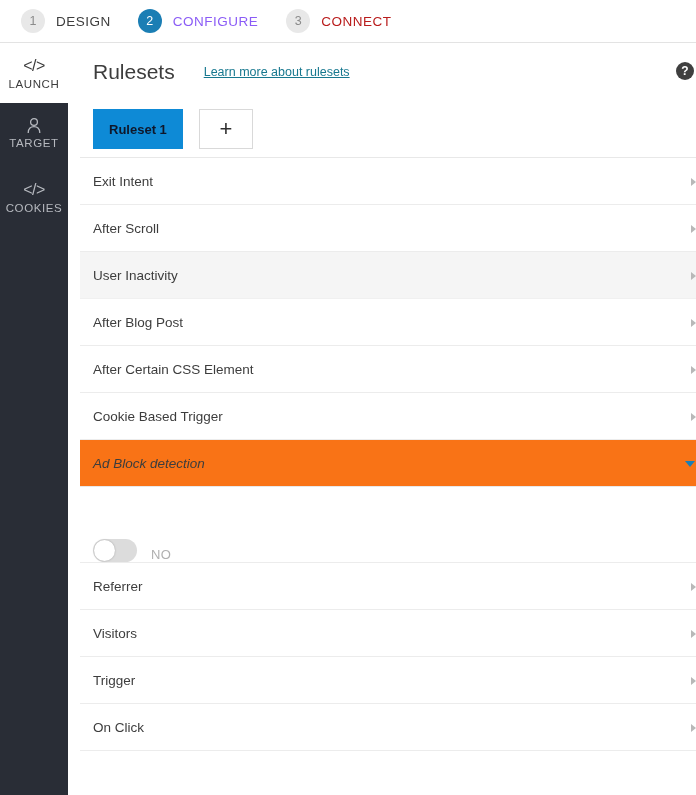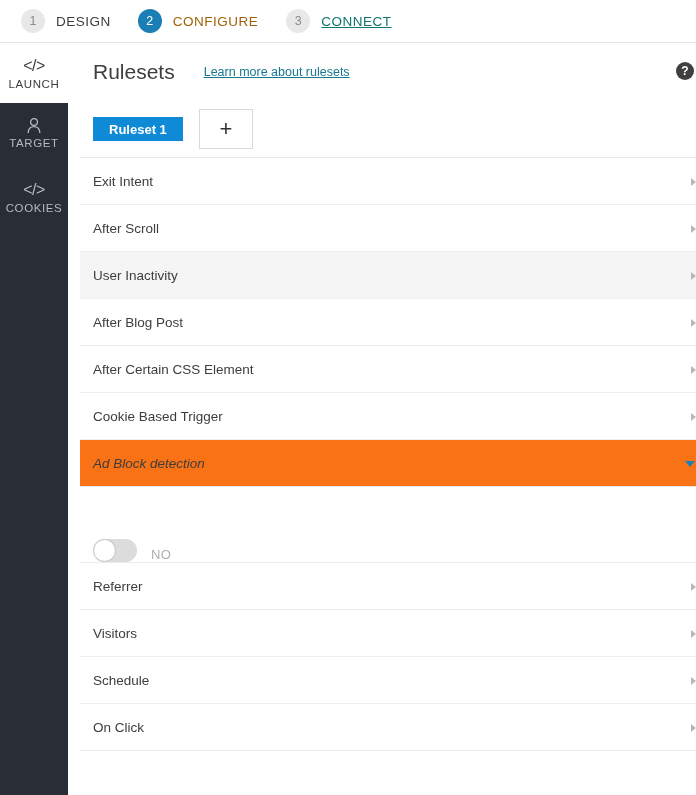--- a/index.html
+++ b/index.html
@@ -29,22 +29,22 @@
     background: #e8e8e8; color: #8b8b8b;
     font-size: 12.5px; line-height: 24px; text-align: center;
     flex: 0 0 auto;
   }
   .step.active .step-num { background: #1b7eb4; color: #ffffff; }
   .step-label {
     margin-left: 11px;
     font-size: 13.5px; letter-spacing: 0.5px;
     color: #3d3d3d;
   }
-  .step.active .step-label { color: #a16207; }
-  .step.step-3 .step-label { color: #0f766e; text-decoration: underline; }
+  .step.active .step-label { color: #8b5cf6; }
+  .step.step-3 .step-label { color: #b91c1c; }
 
   
   .sidebar {
     position: absolute; top: 43px; left: 0;
     width: 68px; height: 752px;
     background: #292d36;
   }
   .side-item {
     width: 68px; height: 60px;
     display: flex; flex-direction: column;
@@ -94,22 +94,22 @@
     line-height: 18px; text-align: center;
     cursor: pointer;
   }
 
   .tabs {
     display: flex; align-items: center;
     height: 56px;
     padding-left: 13px;
   }
   .tab-ruleset {
-    height: 24px; min-width: 82px;
-    background: #0e8ad6; color: #ffffff;
+    height: 40px; min-width: 82px;
+    background: #0e8ad6; color: #0f172a;
     font-size: 13px; font-weight: bold;
     display: flex; align-items: center; justify-content: center;
     padding: 0 16px;
     cursor: pointer;
   }
   .tab-add {
     height: 40px; width: 54px;
     margin-left: 16px;
     border: 1px solid #d9d9d9; background: #ffffff;
     display: flex; align-items: center; justify-content: center;
@@ -312,21 +312,21 @@
     </div>
 
     <div class="rule-row">
       <span class="rule-label">Visitors</span>
       <span class="rule-right">
         <span class="chevron"></span>
       </span>
     </div>
 
     <div class="rule-row">
-      <span class="rule-label">Schedule</span>
+      <span class="rule-label">Trigger</span>
       <span class="rule-right">
         <span class="chevron"></span>
       </span>
     </div>
 
     <div class="rule-row">
       <span class="rule-label">On Click</span>
       <span class="rule-right">
         <span class="chevron"></span>
       </span>

